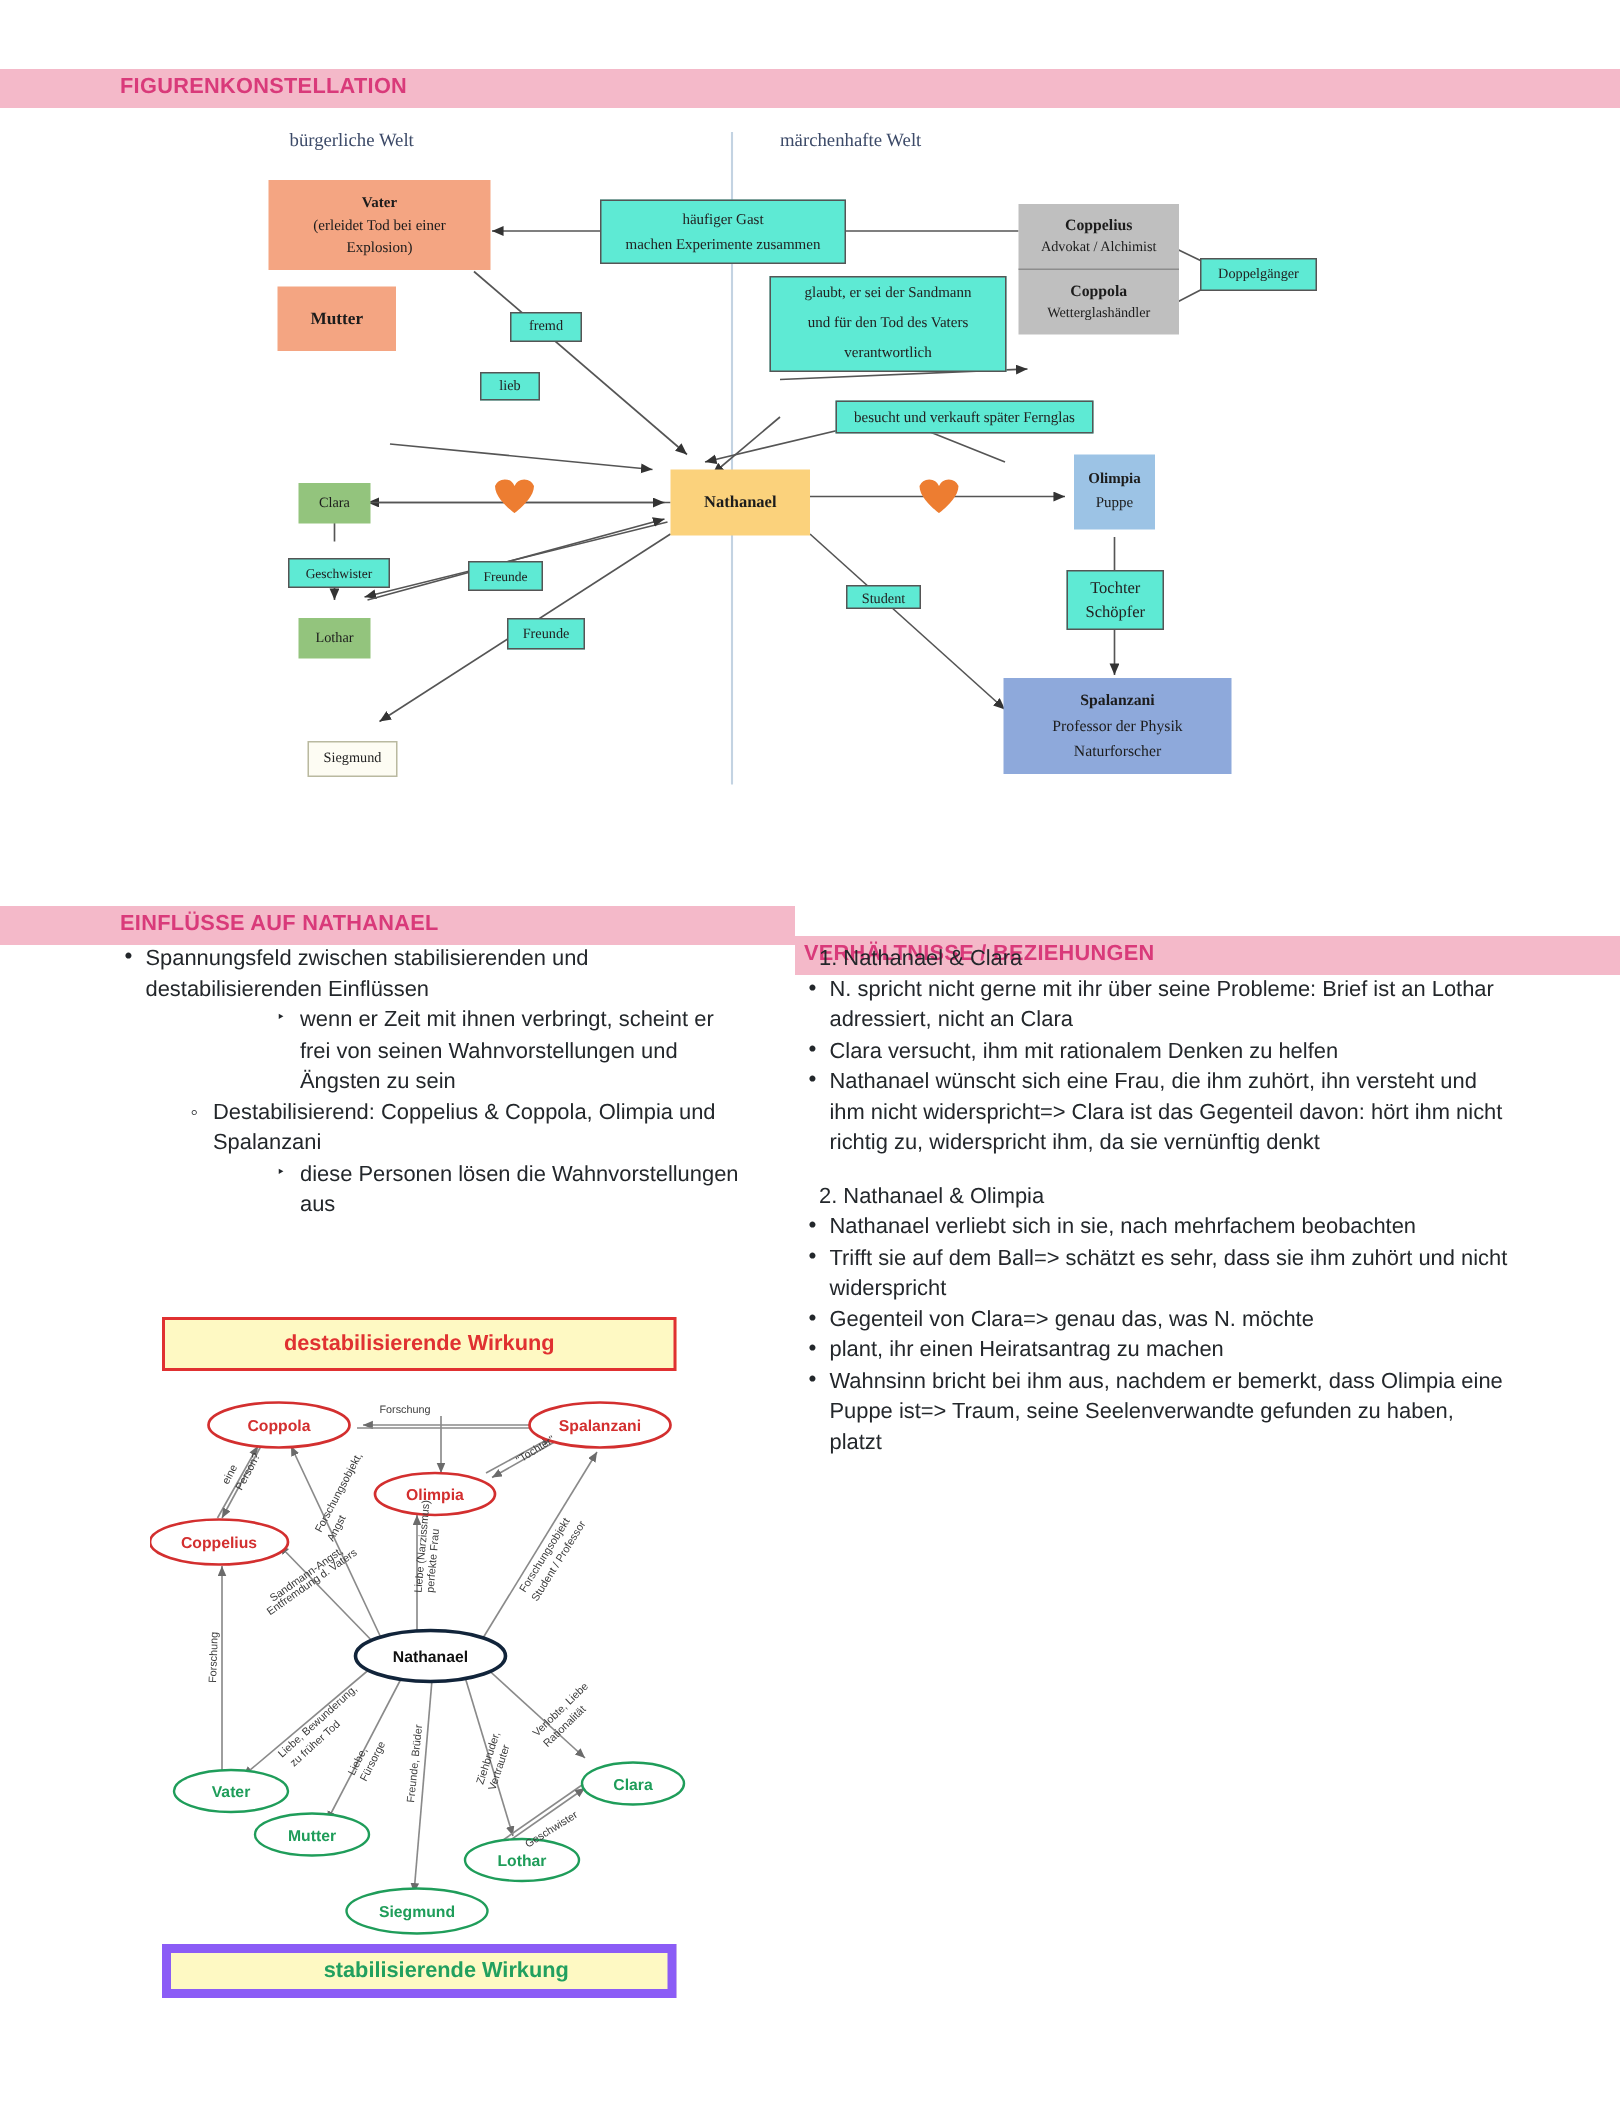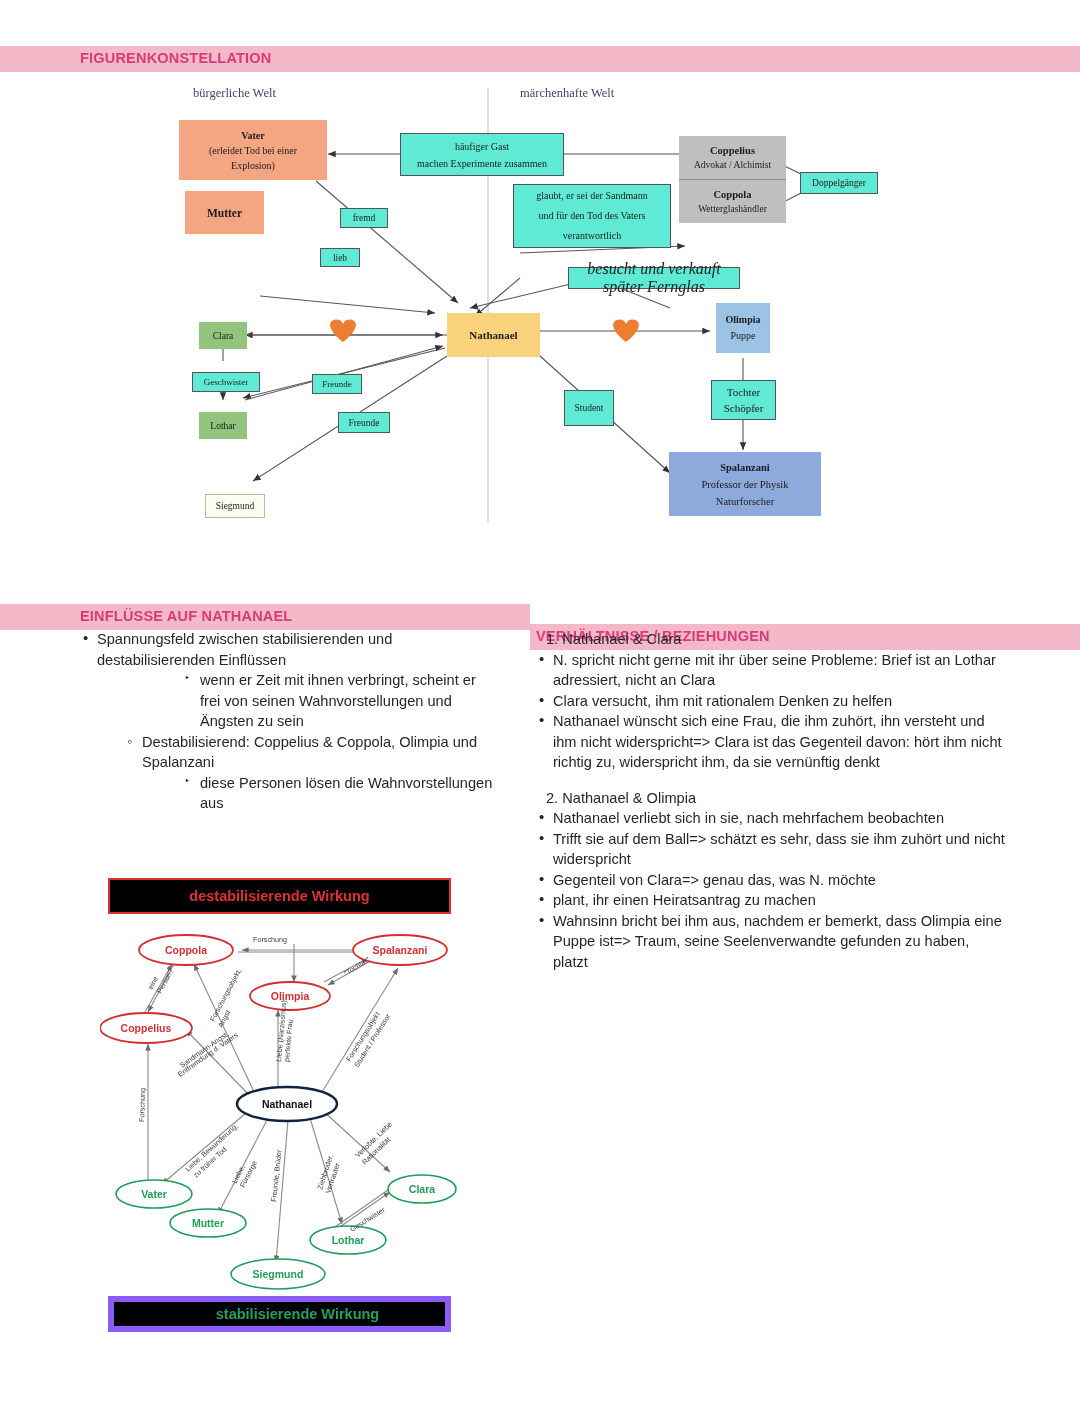--- a/index.html
+++ b/index.html
@@ -40,21 +40,21 @@
   .b2:before{content:"\25E6";position:absolute;left:0px;top:-1px;font-size:14px;}
   .b3{position:relative;padding-left:15px;margin-left:105px;}
   .b3:before{content:"\2023";position:absolute;left:0px;top:-2px;font-size:12px;}
   .plain{position:relative;padding-left:10px;}
   .gap{height:15px;}
 
   
   #mindmap{position:absolute;left:100px;top:872px;width:370px;height:470px;}
   #mindmap svg{position:absolute;left:0;top:0;}
   .banner{position:absolute;box-sizing:border-box;display:flex;align-items:center;
-          justify-content:center;font-weight:bold;font-size:14.5px;background:#000000;}
+          justify-content:center;font-weight:bold;font-size:14.5px;background:#fef9c3;}
   .banner.red{border:2px solid #e03131;color:#e03131;}
   .banner.green{border:6px solid #8b5cf6;color:#22a05f;padding-left:36px;}
 </style>
 </head>
 <body>
 
 <div class="section-bar" style="top:46px;">
   <span class="label">FIGURENKONSTELLATION</span>
 </div>
 
@@ -168,39 +168,39 @@
     <div>machen Experimente zusammen</div>
   </div>
   <div class="lbl" style="left:338px;top:106px;width:158px;height:64px;font-size:10px;line-height:20px;">
     <div>glaubt, er sei der Sandmann</div>
     <div>und für den Tod des Vaters</div>
     <div>verantwortlich</div>
   </div>
   <div class="lbl" style="left:625px;top:94px;width:78px;height:22px;font-size:9.5px;">
     <div>Doppelgänger</div>
   </div>
-  <div class="lbl" style="left:393px;top:189px;width:172px;height:22px;font-size:16px;font-style:italic;">
+  <div class="lbl" style="left:382px;top:189px;width:172px;height:22px;font-size:10px;">
     <div>besucht und verkauft später Fernglas</div>
   </div>
   <div class="lbl" style="left:165px;top:130px;width:48px;height:20px;font-size:9.5px;">
     <div>fremd</div>
   </div>
   <div class="lbl" style="left:145px;top:170px;width:40px;height:19px;font-size:9.5px;">
     <div>lieb</div>
   </div>
   <div class="lbl" style="left:17px;top:294px;width:68px;height:20px;font-size:9px;">
     <div>Geschwister</div>
   </div>
   <div class="lbl" style="left:137px;top:296px;width:50px;height:20px;font-size:9px;">
     <div>Freunde</div>
   </div>
   <div class="lbl" style="left:163px;top:334px;width:52px;height:21px;font-size:9.5px;">
     <div>Freunde</div>
   </div>
-  <div class="lbl" style="left:389px;top:312px;width:50px;height:36px;font-size:9.5px;">
+  <div class="lbl" style="left:389px;top:312px;width:50px;height:16px;font-size:9.5px;justify-content:flex-end;">
     <div>Student</div>
   </div>
   <div class="lbl" style="left:536px;top:302px;width:65px;height:40px;font-size:11px;line-height:16px;">
     <div>Tochter</div>
     <div>Schöpfer</div>
   </div>
 </div>
 
 <div class="section-bar left-half" style="top:604px;">
   <span class="label">EINFLÜSSE AUF NATHANAEL</span>

